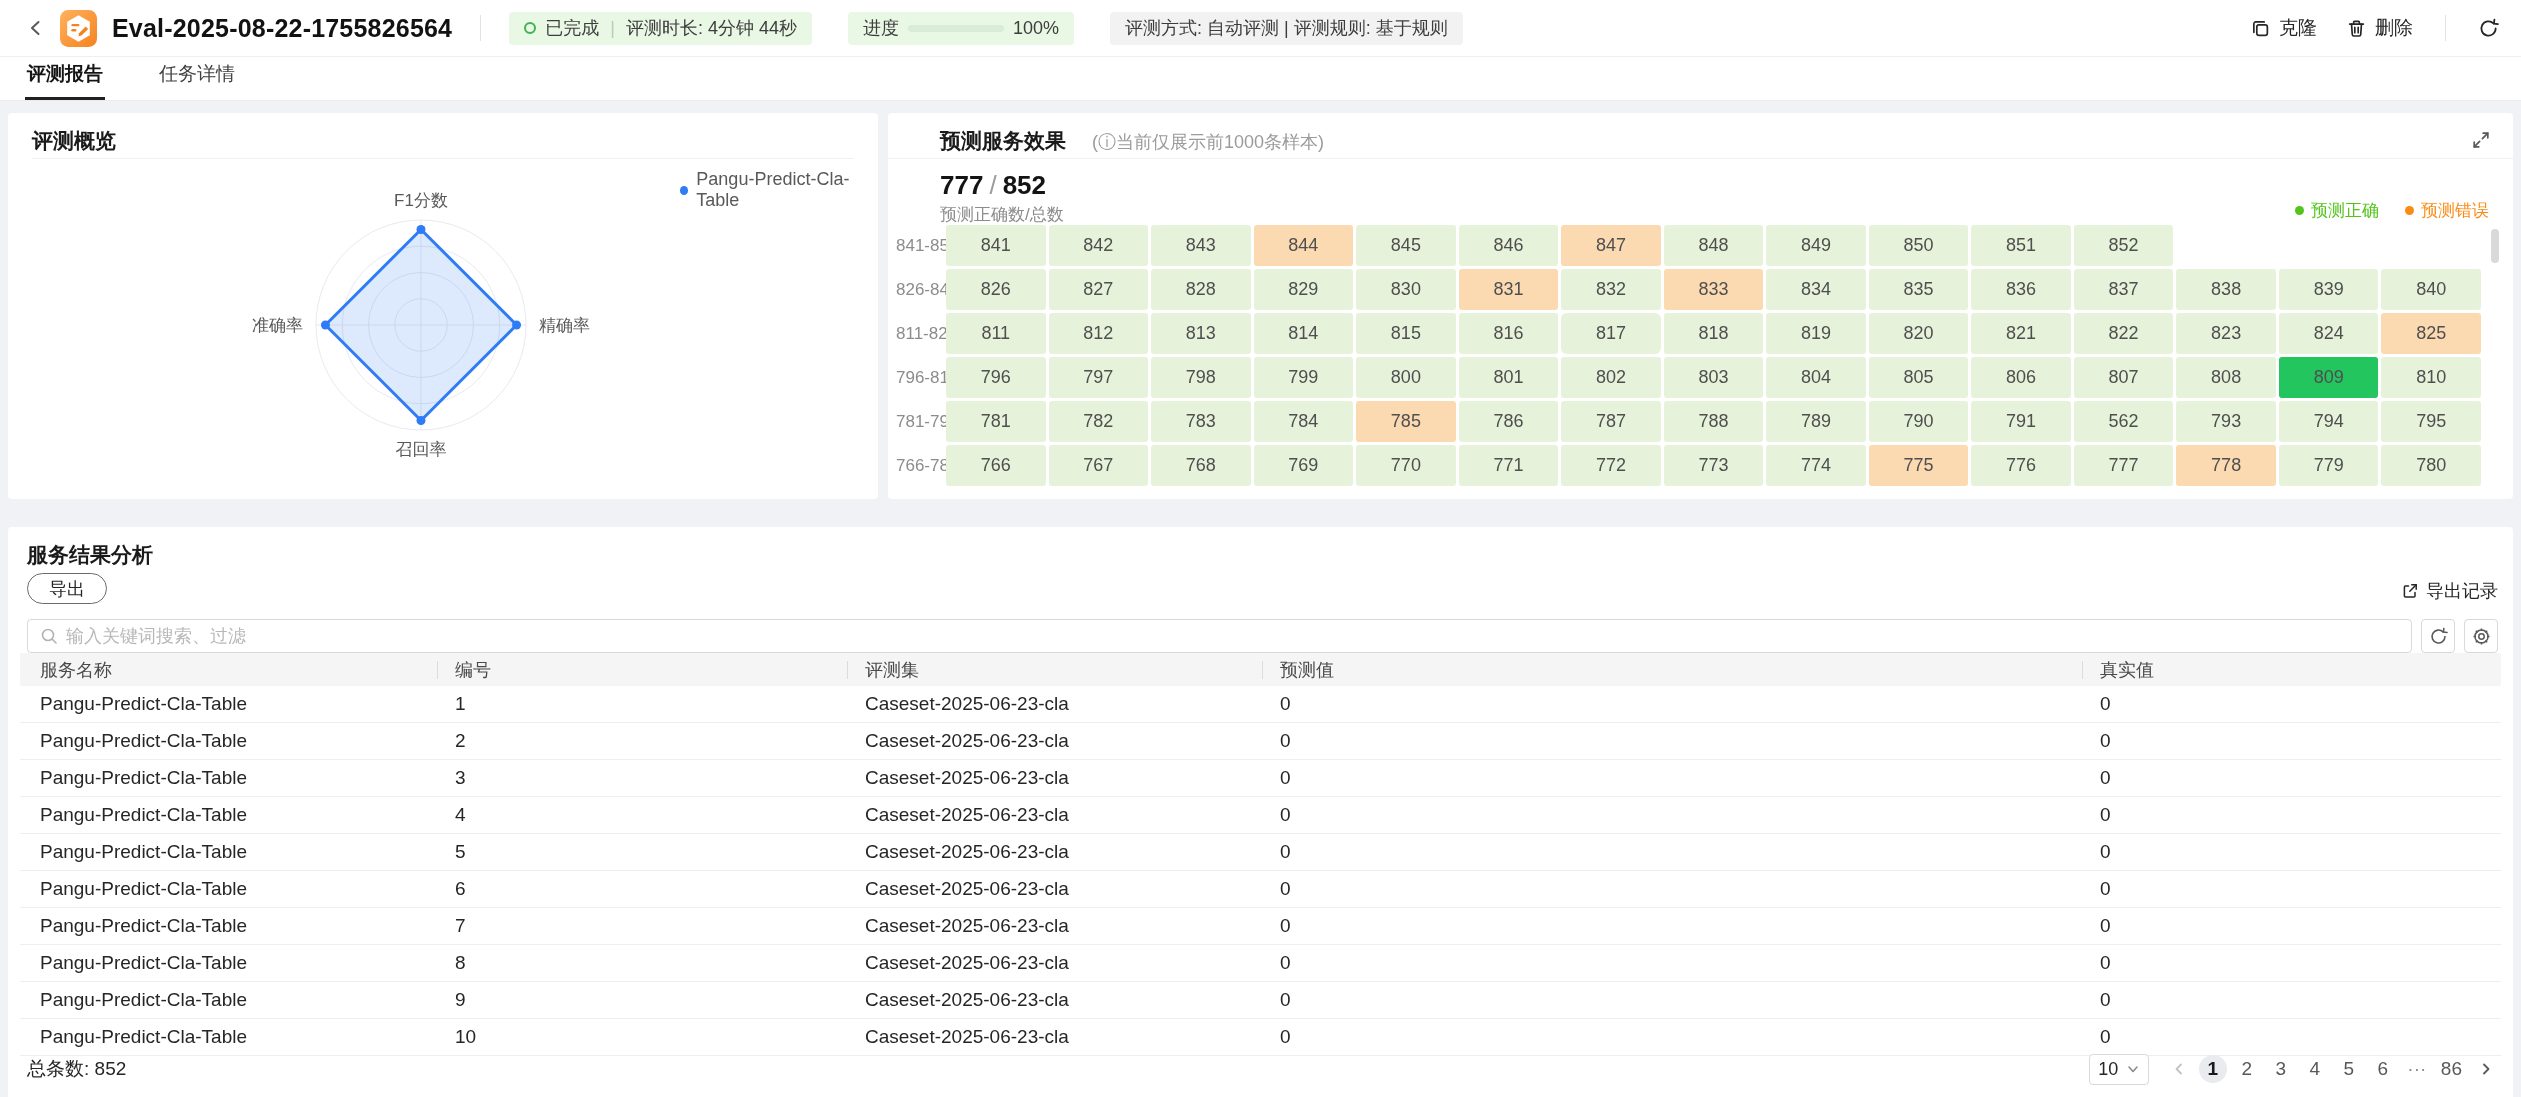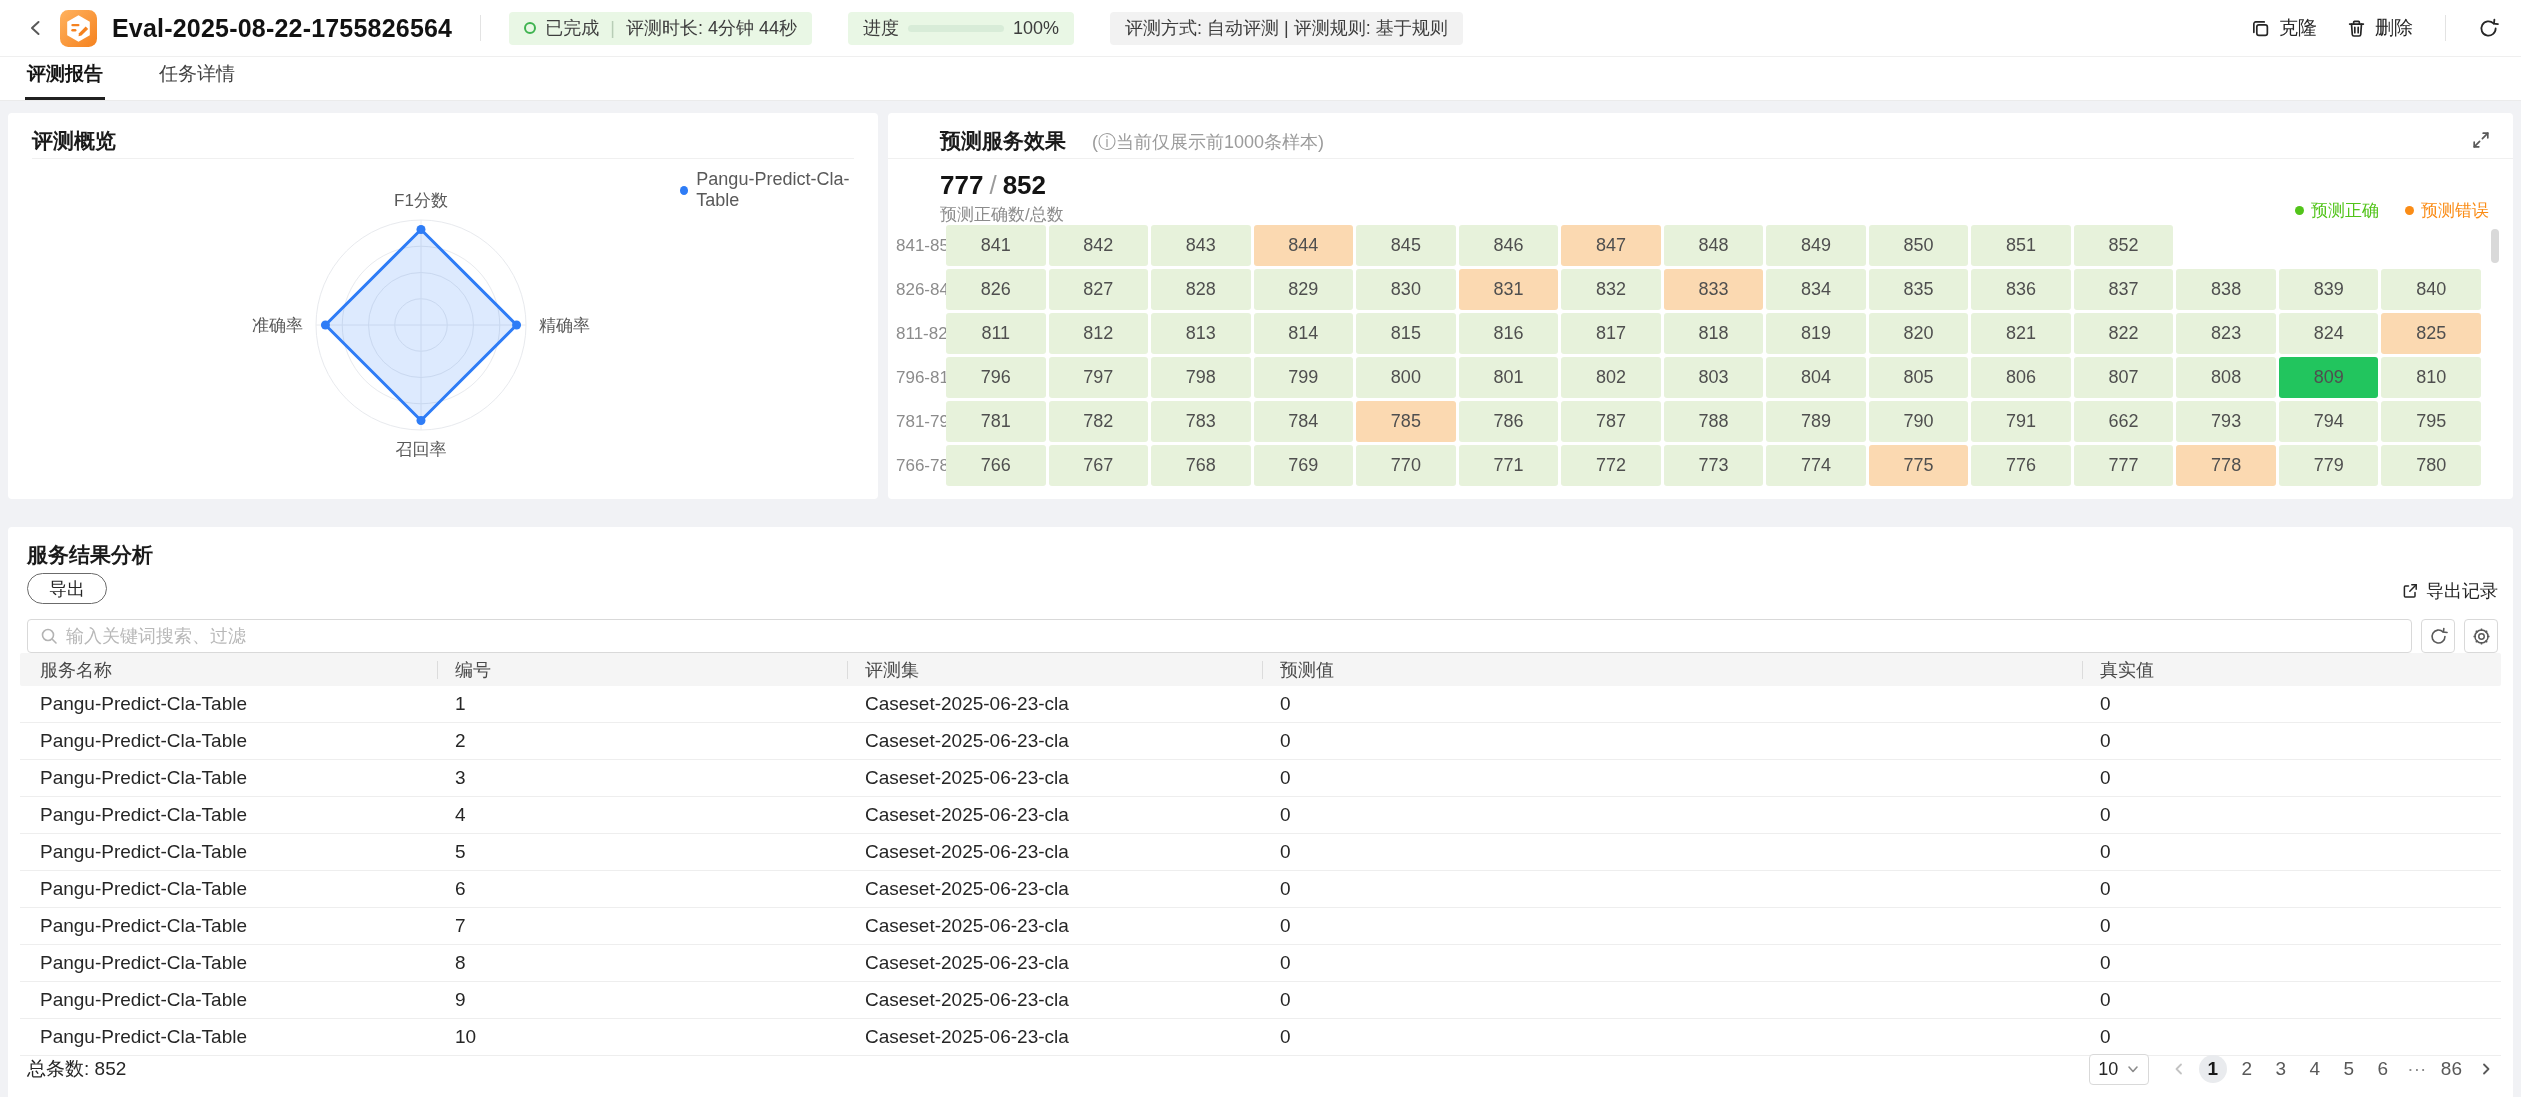--- a/index.html
+++ b/index.html
@@ -274,21 +274,21 @@
       </div>
       <div class="hm-row">
         <div class="hm-label">811-825</div>
         <div class="hm-cells">
           <div class="hm-cell" style="background: rgb(231, 242, 219);">811</div>
           <div class="hm-cell" style="background: rgb(231, 242, 219);">812</div>
           <div class="hm-cell" style="background: rgb(231, 242, 219);">813</div>
           <div class="hm-cell" style="background: rgb(231, 242, 219);">814</div>
           <div class="hm-cell" style="background: rgb(231, 242, 219);">815</div>
           <div class="hm-cell" style="background: rgb(231, 242, 219);">816</div>
-          <div class="hm-cell" style="background: rgb(231, 242, 219);">817</div>
+          <div class="hm-cell" style="background: rgb(231, 242, 219); border-radius: 6px;">817</div>
           <div class="hm-cell" style="background: rgb(231, 242, 219);">818</div>
           <div class="hm-cell" style="background: rgb(231, 242, 219);">819</div>
           <div class="hm-cell" style="background: rgb(231, 242, 219);">820</div>
           <div class="hm-cell" style="background: rgb(231, 242, 219);">821</div>
           <div class="hm-cell" style="background: rgb(231, 242, 219);">822</div>
           <div class="hm-cell" style="background: rgb(231, 242, 219);">823</div>
           <div class="hm-cell" style="background: rgb(231, 242, 219);">824</div>
           <div class="hm-cell" style="background: rgb(251, 217, 177);">825</div>
         </div>
       </div>
@@ -319,21 +319,21 @@
           <div class="hm-cell" style="background: rgb(231, 242, 219);">782</div>
           <div class="hm-cell" style="background: rgb(231, 242, 219);">783</div>
           <div class="hm-cell" style="background: rgb(231, 242, 219);">784</div>
           <div class="hm-cell" style="background: rgb(251, 217, 177);">785</div>
           <div class="hm-cell" style="background: rgb(231, 242, 219);">786</div>
           <div class="hm-cell" style="background: rgb(231, 242, 219);">787</div>
           <div class="hm-cell" style="background: rgb(231, 242, 219);">788</div>
           <div class="hm-cell" style="background: rgb(231, 242, 219);">789</div>
           <div class="hm-cell" style="background: rgb(231, 242, 219);">790</div>
           <div class="hm-cell" style="background: rgb(231, 242, 219);">791</div>
-          <div class="hm-cell" style="background: rgb(231, 242, 219);">662</div>
+          <div class="hm-cell" style="background: rgb(231, 242, 219);">562</div>
           <div class="hm-cell" style="background: rgb(231, 242, 219);">793</div>
           <div class="hm-cell" style="background: rgb(231, 242, 219);">794</div>
           <div class="hm-cell" style="background: rgb(231, 242, 219);">795</div>
         </div>
       </div>
       <div class="hm-row">
         <div class="hm-label">766-780</div>
         <div class="hm-cells">
           <div class="hm-cell" style="background: rgb(231, 242, 219);">766</div>
           <div class="hm-cell" style="background: rgb(231, 242, 219);">767</div>

